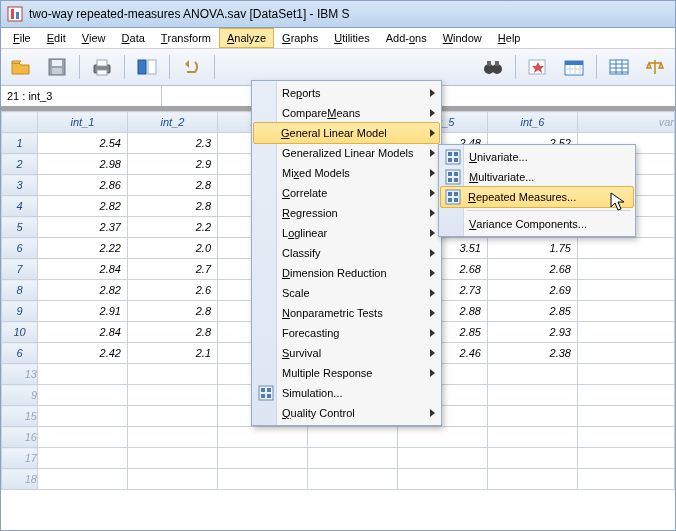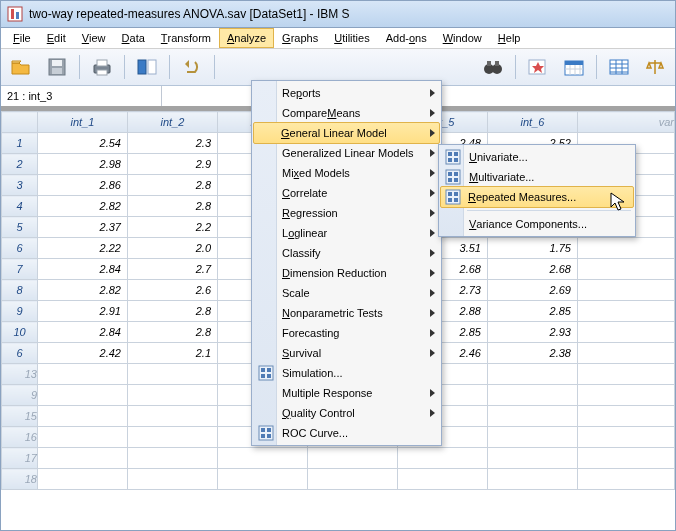--- a/index.html
+++ b/index.html
@@ -495,36 +495,29 @@
       <div class="row">Mi<span class="ul">x</span>ed Models<span class="arrow"></span></div>
       <div class="row"><span class="ul">C</span>orrelate<span class="arrow"></span></div>
       <div class="row"><span class="ul">R</span>egression<span class="arrow"></span></div>
       <div class="row">L<span class="ul">o</span>glinear<span class="arrow"></span></div>
       <div class="row">Classify<span class="arrow"></span></div>
       <div class="row"><span class="ul">D</span>imension Reduction<span class="arrow"></span></div>
       <div class="row">Scale<span class="arrow"></span></div>
       <div class="row"><span class="ul">N</span>onparametric Tests<span class="arrow"></span></div>
       <div class="row">Forecasting<span class="arrow"></span></div>
       <div class="row"><span class="ul">S</span>urvival<span class="arrow"></span></div>
+      <div class="row">Multiple Response<span class="arrow"></span></div>
       <div class="row"><span class="micon"><svg width="16" height="16">
             <rect x="1" y="1" width="14" height="14" fill="#eaf1fa" stroke="#6a8bb5"></rect>
             <rect x="3" y="3" width="4" height="4" fill="#4f7bb5"></rect>
             <rect x="9" y="3" width="4" height="4" fill="#4f7bb5"></rect>
             <rect x="3" y="9" width="4" height="4" fill="#4f7bb5"></rect>
             <rect x="9" y="9" width="4" height="4" fill="#4f7bb5"></rect>
           </svg></span>Simulation...</div>
-      <div class="row">Multiple Response<span class="arrow"></span></div>
       <div class="row"><span class="ul">Q</span>uality Control<span class="arrow"></span></div>
-      <div class="row"><span class="micon"><svg width="16" height="16">
-            <rect x="1" y="1" width="14" height="14" fill="#eaf1fa" stroke="#6a8bb5"></rect>
-            <rect x="3" y="3" width="4" height="4" fill="#4f7bb5"></rect>
-            <rect x="9" y="3" width="4" height="4" fill="#4f7bb5"></rect>
-            <rect x="3" y="9" width="4" height="4" fill="#4f7bb5"></rect>
-            <rect x="9" y="9" width="4" height="4" fill="#4f7bb5"></rect>
-          </svg></span>ROC Curve...</div>
     </div>
 
   <div class="menu" id="glm-menu" style="left:437px; top:111px; width:192px;">
     <div class="iconcol"></div>
   <div class="row"><span class="micon"><svg width="16" height="16">
             <rect x="1" y="1" width="14" height="14" fill="#eaf1fa" stroke="#6a8bb5"></rect>
             <rect x="3" y="3" width="4" height="4" fill="#4f7bb5"></rect>
             <rect x="9" y="3" width="4" height="4" fill="#4f7bb5"></rect>
             <rect x="3" y="9" width="4" height="4" fill="#4f7bb5"></rect>
             <rect x="9" y="9" width="4" height="4" fill="#4f7bb5"></rect>

